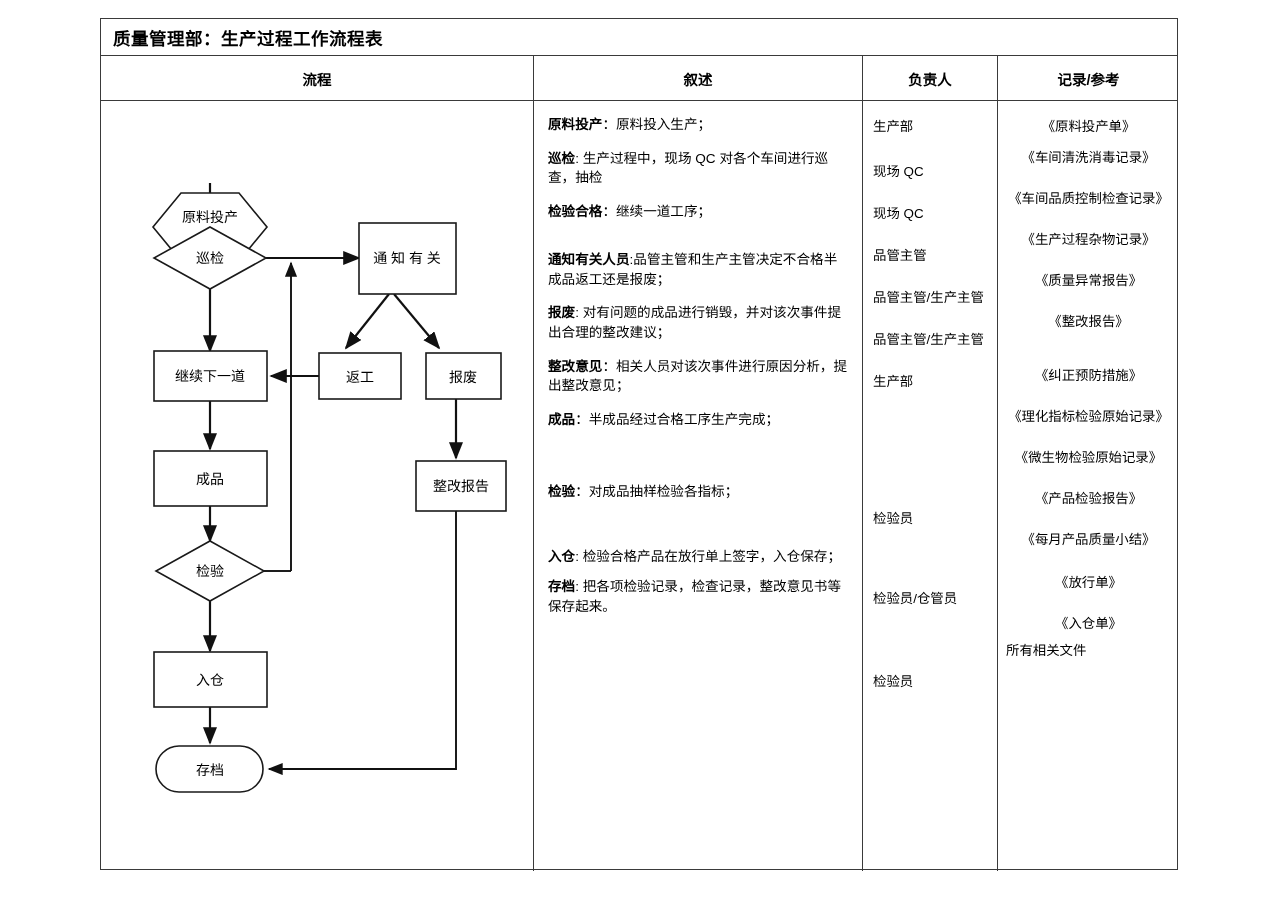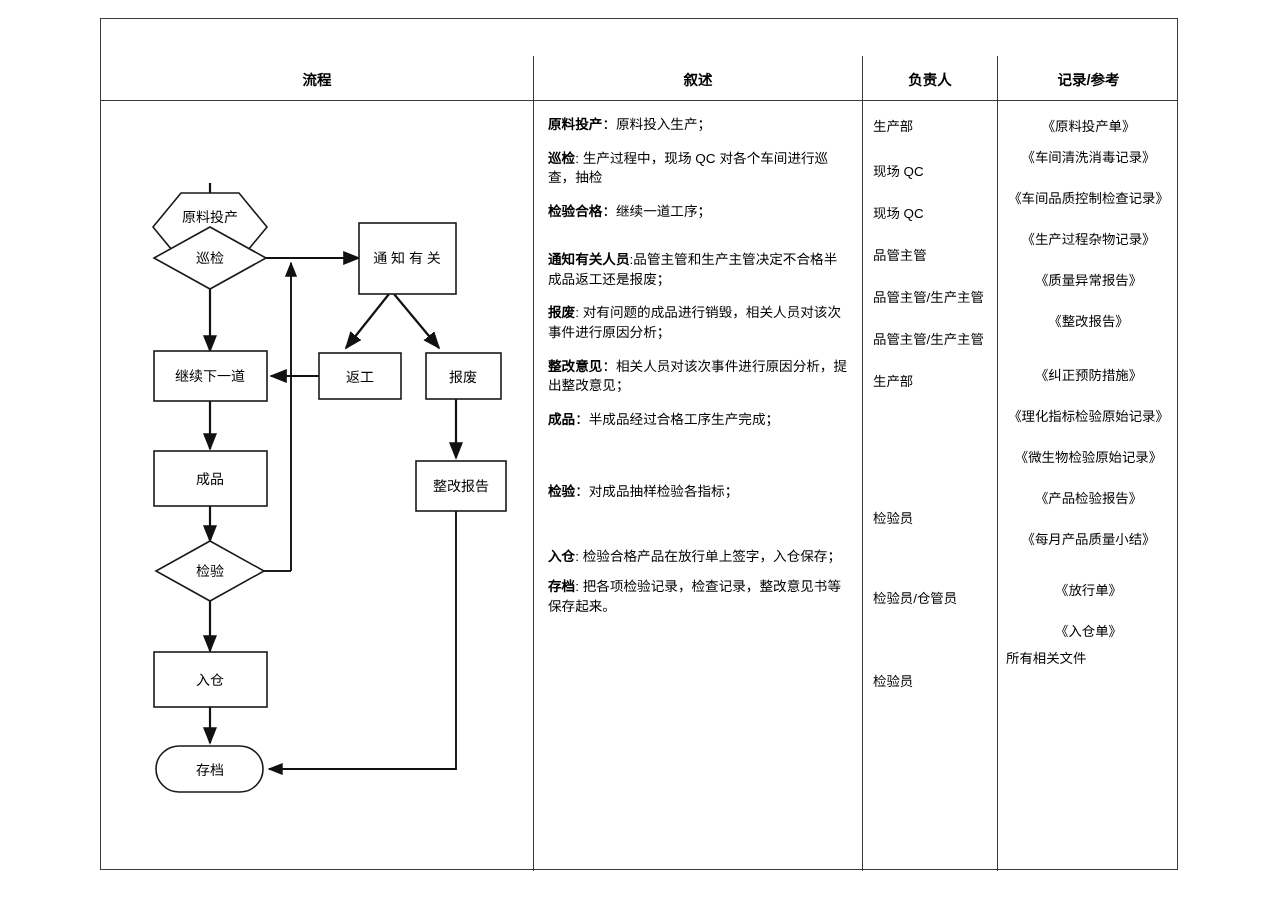--- a/index.html
+++ b/index.html
@@ -96,20 +96,23 @@
   .shape{fill:#ffffff;stroke:#1a1a1a;stroke-width:1.6;}
   .conn{stroke:#111111;stroke-width:2.2;fill:none;}
   .conn-thin{stroke:#111111;stroke-width:1.9;fill:none;}
 </style>
 </head>
 <body>
 
 <div class="page">
   <div class="doc-table">
 
+    <div class="title-row">
+      <div class="doc-title">质量管理部：生产过程工作流程表</div>
+    </div>
 
     <div class="header-row">
       <div class="hcell col1 b-r">流程</div>
       <div class="hcell col2 b-r">叙述</div>
       <div class="hcell col3 b-r">负责人</div>
       <div class="hcell col4">记录/参考</div>
     </div>
 
     <div class="body-row">
 
@@ -197,21 +200,21 @@
         <p>
           <b>检验合格</b><span>：</span><span>继续一道工序；</span>
         </p>
         <div class="sp-a"></div>
         <div class="sp-a"></div>
         <p>
           <b>通知有关人员</b><span>:</span><span>品管主管和生产主管决定不合格半成品返工还是报废；</span>
         </p>
         <div class="sp-a"></div>
         <p>
-          <b>报废</b><span>: </span><span>对有问题的成品进行销毁，相关人员对该次事件进行原因分析；</span>
+          <b>报废</b><span>: </span><span>对有问题的成品进行销毁，并对该次事件提出合理的整改建议；</span>
         </p>
         <div class="sp-a"></div>
         <p>
           <b>整改意见</b><span>：</span><span>相关人员对该次事件进行原因分析，提出整改意见；</span>
         </p>
         <div class="sp-a"></div>
         <p>
           <b>成品</b><span>：</span><span>半成品经过合格工序生产完成；</span>
         </p>
         <div class="sp-b"></div>
@@ -246,20 +249,20 @@
         <p style="margin-top:12px">《车间清洗消毒记录》</p>
         <p style="margin-top:22px">《车间品质控制检查记录》</p>
         <p style="margin-top:22px">《生产过程杂物记录》</p>
         <p style="margin-top:22px">《质量异常报告》</p>
         <p style="margin-top:22px">《整改报告》</p>
         <p style="margin-top:35px">《纠正预防措施》</p>
         <p style="margin-top:22px">《理化指标检验原始记录》</p>
         <p style="margin-top:22px">《微生物检验原始记录》</p>
         <p style="margin-top:22px">《产品检验报告》</p>
         <p style="margin-top:22px">《每月产品质量小结》</p>
-        <p style="margin-top:32px">《放行单》</p>
+        <p style="margin-top:24px">《放行单》</p>
         <p style="margin-top:22px">《入仓单》</p>
         <p class="left" style="margin-top:8px">所有相关文件</p>
       </div>
 
     </div>
   </div>
 </div>
 
 </body></html>

